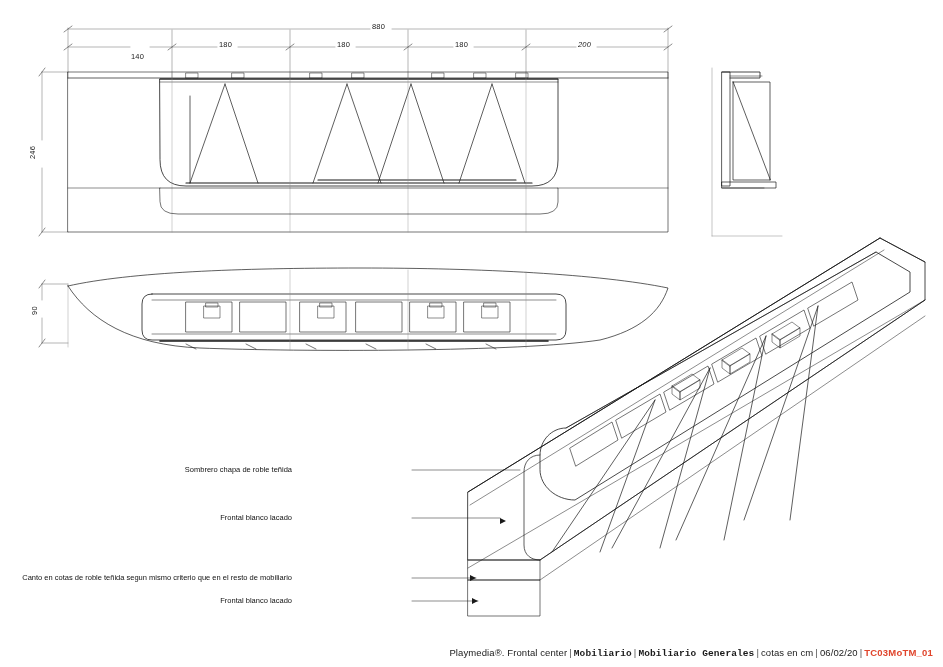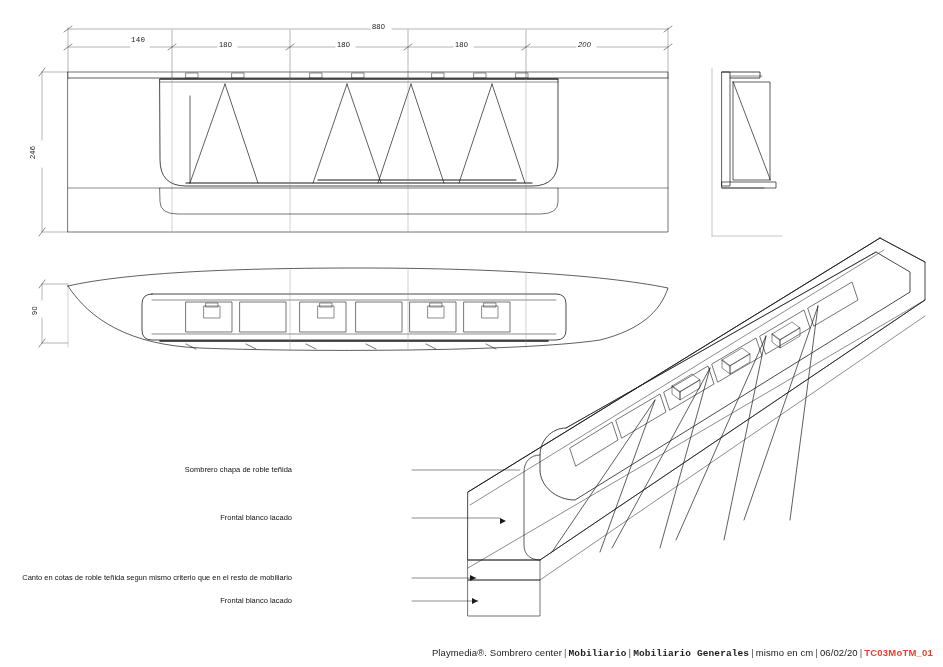--- a/index.html
+++ b/index.html
@@ -295,31 +295,31 @@
         <line x1="412" y1="578" x2="476" y2="578"></line>
         <path d="M476,578 L470,575 L470,581 Z" fill="#1a1a1a" stroke="none"></path>
         <line x1="412" y1="601" x2="478" y2="601"></line>
         <path d="M478,601 L472,598 L472,604 Z" fill="#1a1a1a" stroke="none"></path>
       </g>
 
     </g>
   </svg>
 
   <div class="dim-label" style="left:372px; top:22px;">880</div>
-  <div class="dim-label" style="left:131px; top:36px;font-family:Liberation Mono, monospace;">140</div>
+  <div class="dim-label" style="left:131px; top:52px;">140</div>
   <div class="dim-label" style="left:219px; top:40px;">180</div>
   <div class="dim-label" style="left:337px; top:40px;">180</div>
   <div class="dim-label" style="left:455px; top:40px;">180</div>
   <div class="dim-label" style="left:578px; top:40px;font-style:italic;">200</div>
 
   <div class="dim-label vert" style="left:26px; top:148px; transform:rotate(-90deg);">246</div>
   <div class="dim-label vert" style="left:30px; top:306px; transform:rotate(-90deg);">90</div>
 
   <div class="callout-label" style="right:651px; top:465px;">Sombrero chapa de roble teñida</div>
   <div class="callout-label" style="right:651px; top:513px;">Frontal blanco lacado</div>
   <div class="callout-label" style="right:651px; top:573px;">Canto en cotas de roble teñida segun mismo criterio que en el resto de mobiliario</div>
   <div class="callout-label" style="right:651px; top:596px;">Frontal blanco lacado</div>
 
   <div class="titleblock">
-    <span>Playmedia®. Sombrero center</span><span class="sep">|</span><span class="strong">Mobiliario</span><span class="sep">|</span><span class="strong">Mobiliario Generales</span><span class="sep">|</span><span>mismo en cm</span><span class="sep">|</span><span>06/02/20</span><span class="sep">|</span><span class="code">TC03MoTM_01</span>
+    <span>Playmedia®. Frontal center</span><span class="sep">|</span><span class="strong">Mobiliario</span><span class="sep">|</span><span class="strong">Mobiliario Generales</span><span class="sep">|</span><span>cotas en cm</span><span class="sep">|</span><span>06/02/20</span><span class="sep">|</span><span class="code">TC03MoTM_01</span>
   </div>
 
 </div>
 
 </body></html>

